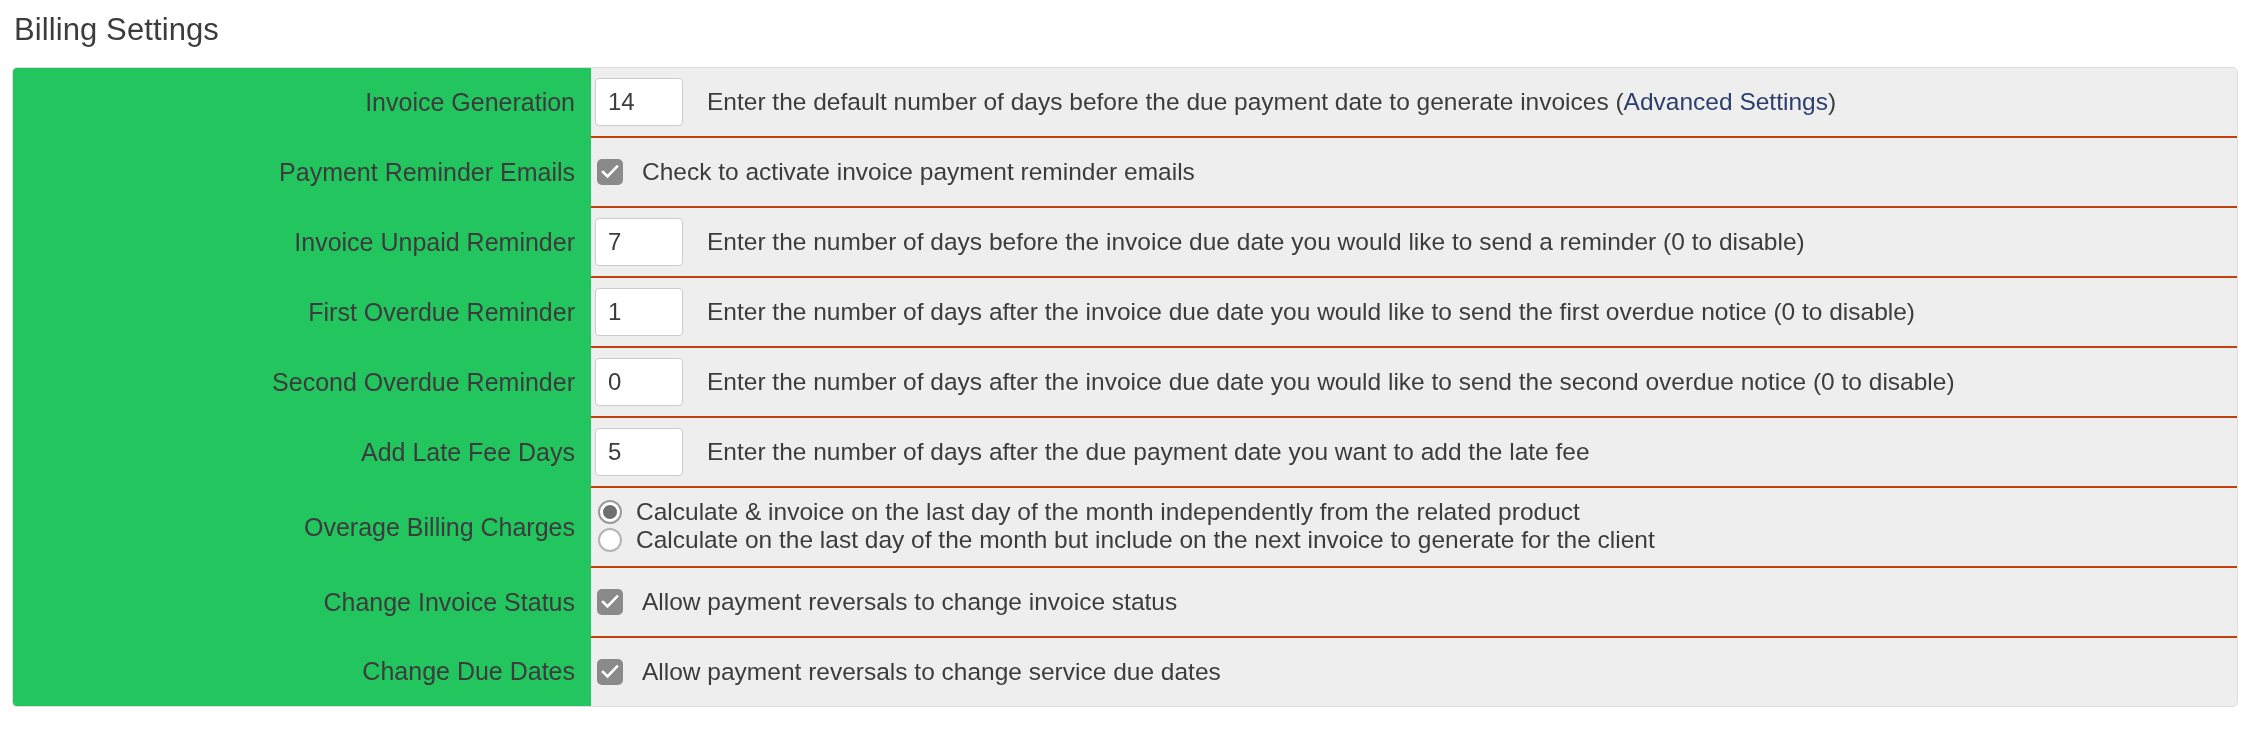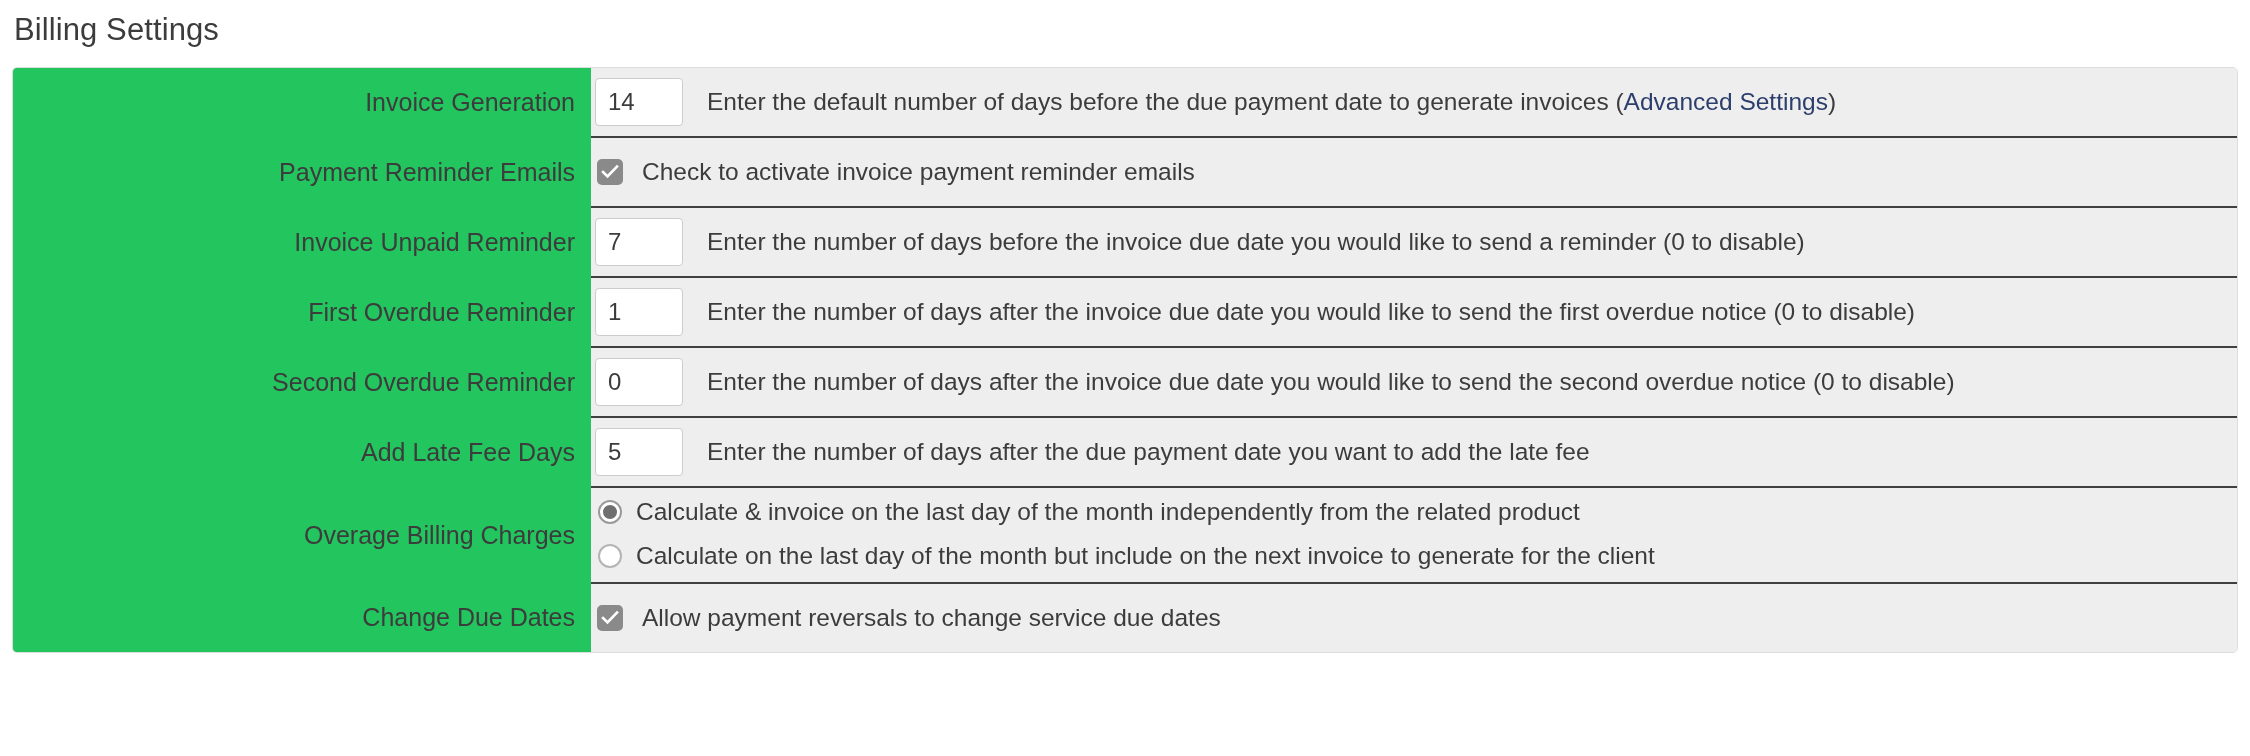--- a/index.html
+++ b/index.html
@@ -58,21 +58,21 @@
     font-weight: 400;
     background: #22c55e;
     white-space: nowrap;
     line-height: 1.15;
   }
 
   .val-cell {
     background: #eeeeee;
     vertical-align: middle;
     padding: 0;
-    border-bottom: 2px solid #404040;
+    border-bottom: 2px solid #c2410c;
   }
 
   tr:last-child .val-cell { border-bottom: 0; }
 
   .val-inner {
     display: flex;
     align-items: center;
     gap: 0;
     min-height: 68px;
     padding: 0 0 0 0;
@@ -125,21 +125,21 @@
     color: #3c3c3c;
     margin-left: 19px;
     white-space: nowrap;
   }
 
   
   .radio-stack {
     display: flex;
     flex-direction: column;
     justify-content: center;
-    gap: 16px;
+    gap: 0;
     padding: 10px 0 12px 0;
     min-height: 76px;
   }
   .radio-row {
     display: flex;
     align-items: center;
   }
   .radio {
     width: 24px;
     height: 24px;
@@ -259,20 +259,33 @@
                 <span class="radio-label">Calculate &amp; invoice on the last day of the month independently from the related product</span>
               </div>
               <div class="radio-row">
                 <span class="radio"></span>
                 <span class="radio-label">Calculate on the last day of the month but include on the next invoice to generate for the client</span>
               </div>
             </div>
           </td>
         </tr>
 
+        <tr>
+          <td class="lbl-cell">Change Invoice Status</td>
+          <td class="val-cell">
+            <div class="val-inner">
+              <span class="cbx">
+                <svg width="18" height="16" viewBox="0 0 18 16">
+                    <path d="M2 8 L6.5 12.5 L16 2.5" stroke="#ffffff" stroke-width="2.6" fill="none" stroke-linecap="square"></path>
+                  </svg>
+              </span>
+              <span class="cbx-label">Allow payment reversals to change invoice status</span>
+            </div>
+          </td>
+        </tr>
 
         <tr>
           <td class="lbl-cell">Change Due Dates</td>
           <td class="val-cell">
             <div class="val-inner">
               <span class="cbx">
                 <svg width="18" height="16" viewBox="0 0 18 16">
                     <path d="M2 8 L6.5 12.5 L16 2.5" stroke="#ffffff" stroke-width="2.6" fill="none" stroke-linecap="square"></path>
                   </svg>
               </span>

